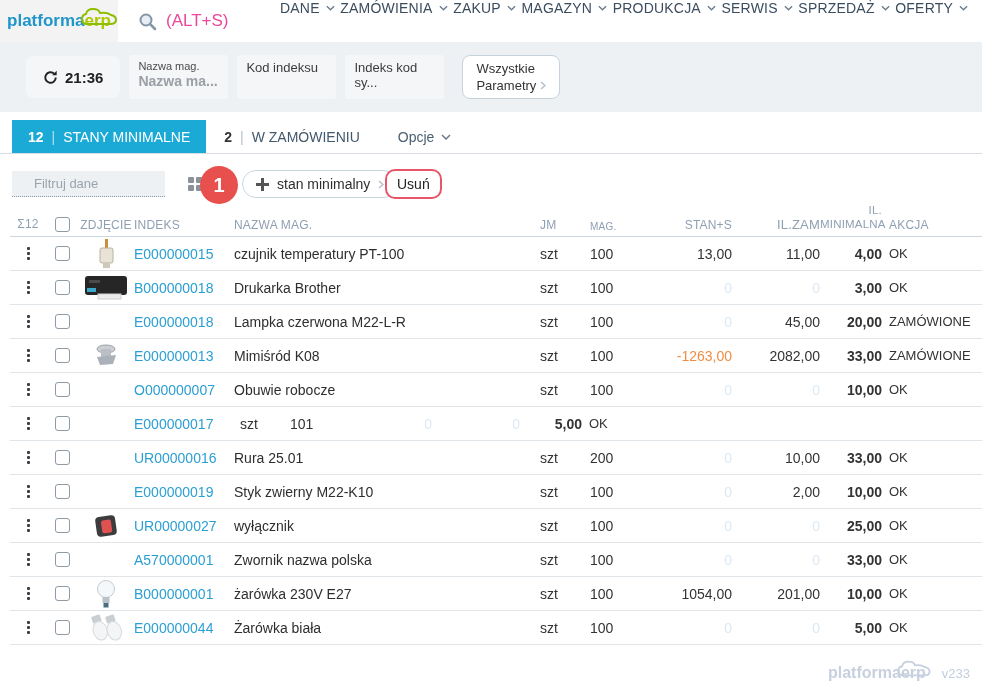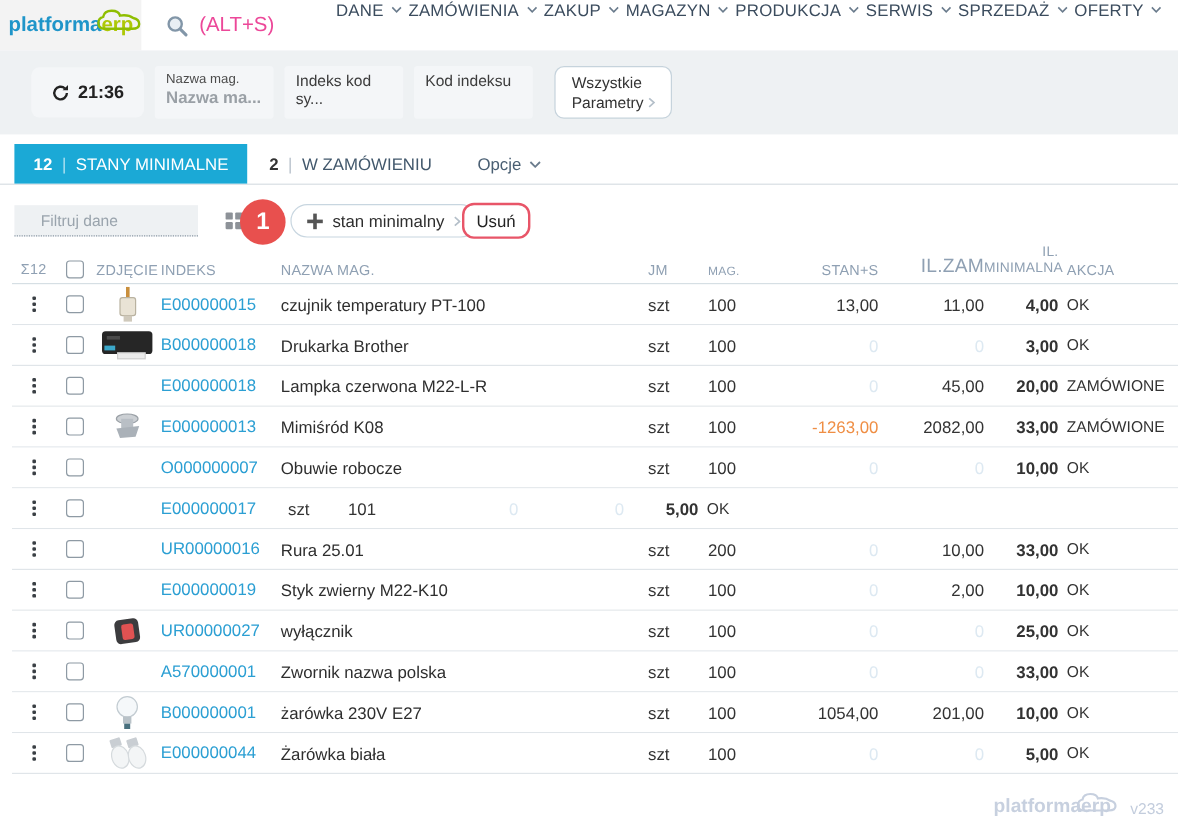--- a/index.html
+++ b/index.html
@@ -182,24 +182,24 @@
         <path d="M13.6 8a5.6 5.6 0 1 1-1.7-4" fill="none" stroke="#222" stroke-width="2.1"></path>
         <path d="M14.6 0.8 L14.6 5.6 L9.8 5.6 Z" fill="#222"></path>
       </svg>
     <span class="time">21:36</span>
   </div>
   <div class="fbox">
     <div class="lab">Nazwa mag.</div>
     <div class="val">Nazwa ma...</div>
   </div>
   <div class="fbox single">
+    <div class="lab">Kod indeksu</div>
+  </div>
+  <div class="fbox single">
     <div class="lab">Indeks kod sy...</div>
-  </div>
-  <div class="fbox single">
-    <div class="lab">Kod indeksu</div>
   </div>
   <div class="params-btn">
     <div>Wszystkie</div>
     <div><span>Parametry</span><span class="chev"><svg width="6" height="9" viewBox="0 0 6 9">
             <path d="M1 1 L5 4.5 L1 8" fill="none" stroke="#b4bfc9" stroke-width="1.4"></path>
           </svg></span></div>
   </div>
 </div>
 
 <div class="tabsbar">
@@ -247,21 +247,21 @@
   </div>
   <div class="h checkC">
       <span class="checkbox"></span>
     </div>
   <div class="h photoC">ZDJĘCIE</div>
   <div class="h idxC">INDEKS</div>
   <div class="h nameC" style="font-size:12px;color:#8fa0b3;">NAZWA MAG.</div>
   <div class="h jmC" style="font-size:12px;">JM</div>
   <div class="h magC" style="font-size:10px;">MAG.</div>
   <div class="h stansC" style="font-size:12px;">STAN+S</div>
-  <div class="h ilzamC" style="font-size:16px;">IL.ZAM</div>
+  <div class="h ilzamC" style="font-size:13px;">IL.ZAM</div>
   <div class="h ilminC" style="font-size:11.5px;">IL. MINIMALNA</div>
   <div class="h akcjaC" style="font-size:12px;color:#8fa0b3;">AKCJA</div>
 </div>
 
 <div class="rows" id="rows">
   <div class="trow">
     <div class="c kebabC">
         <span class="kebab-icon">
           <i></i>
           <i></i>

